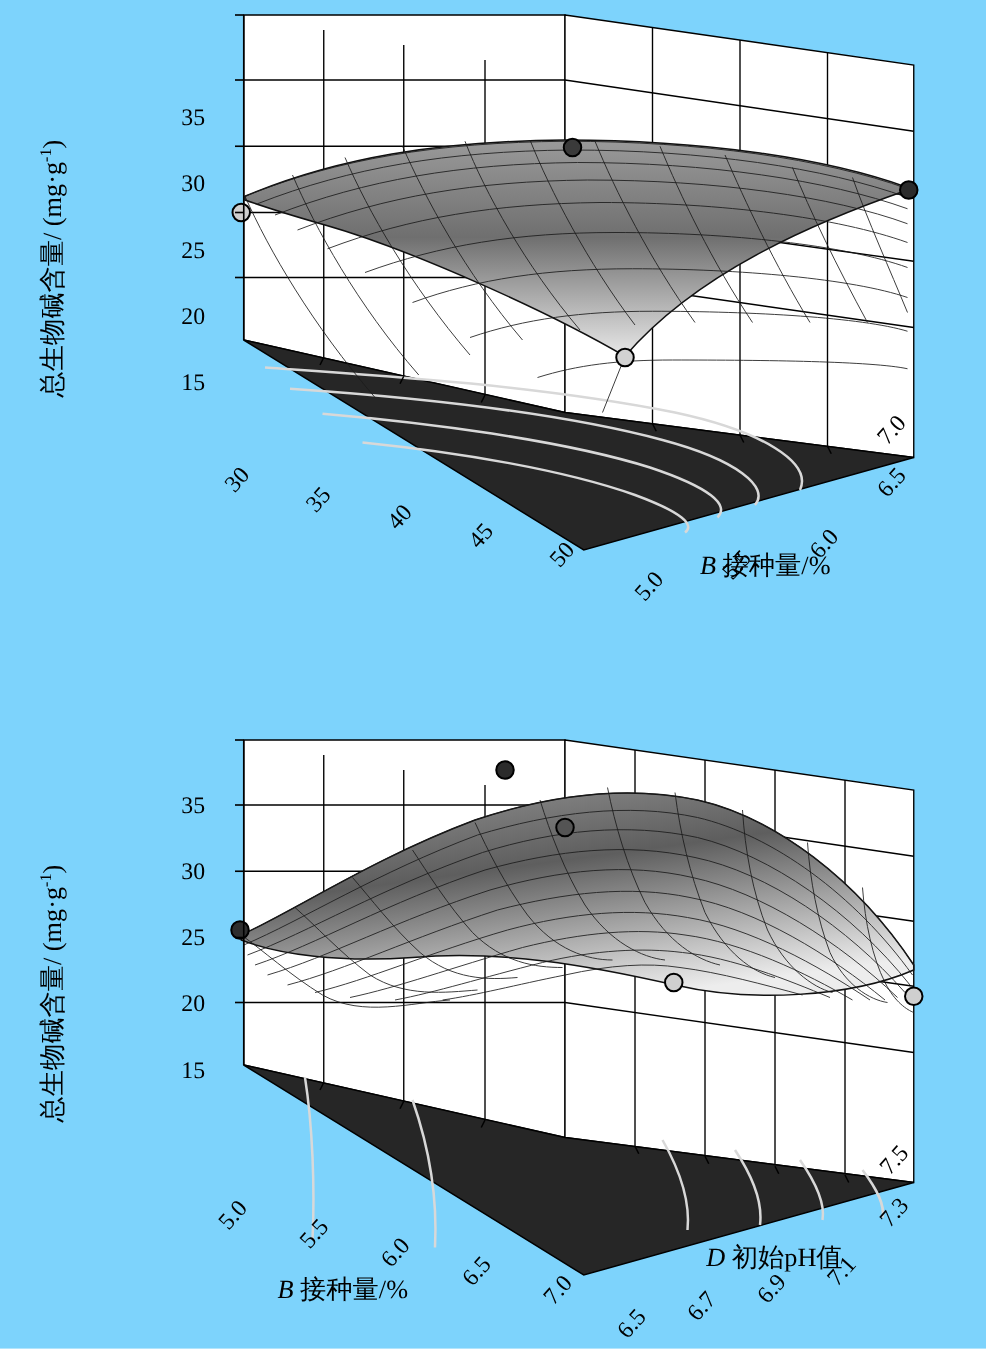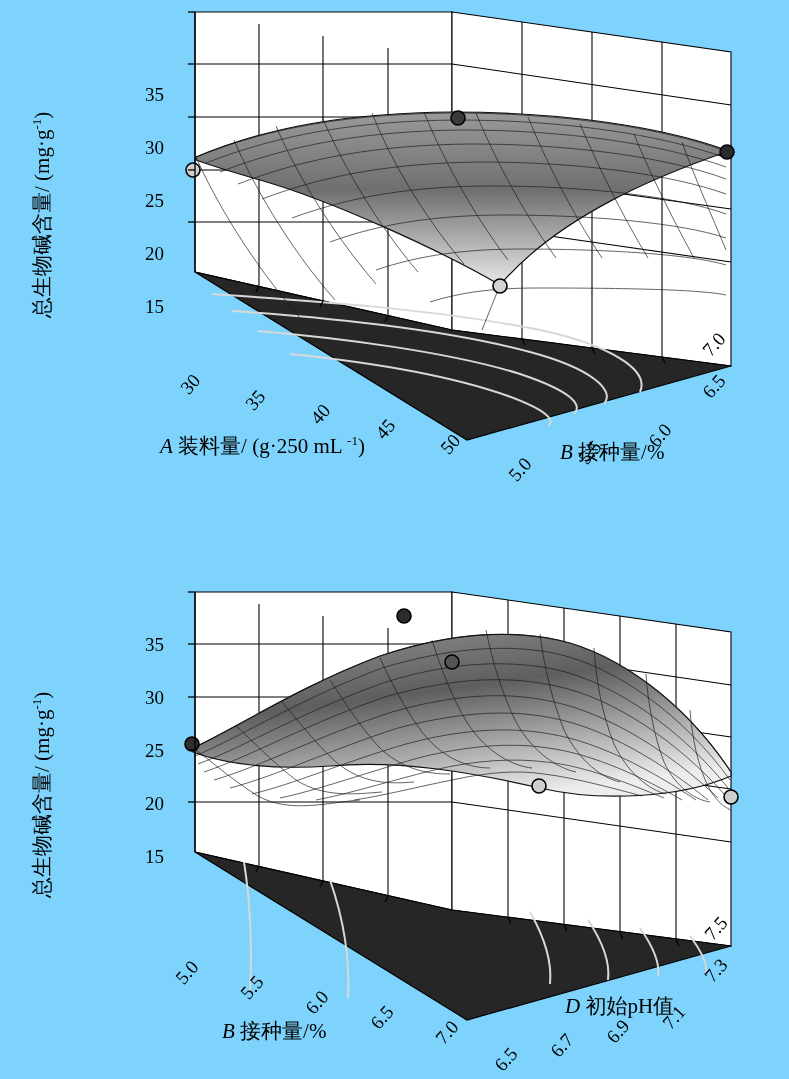--- a/index.html
+++ b/index.html
@@ -157,23 +157,20 @@
     <div class="tick-rot" style="left:306px;top:414px;">40</div>
     <div class="tick-rot" style="left:371px;top:429px;">45</div>
     <div class="tick-rot" style="left:436px;top:444px;">50</div>
 
     <div class="tick-rot-r" style="left:504px;top:471px;">5.0</div>
     <div class="tick-rot-r" style="left:574px;top:454px;">5.5</div>
     <div class="tick-rot-r" style="left:644px;top:437px;">6.0</div>
     <div class="tick-rot-r" style="left:698px;top:388px;">6.5</div>
     <div class="tick-rot-r" style="left:698px;top:346px;">7.0</div>
 
-    <div class="axlabel" style="left:160px;top:432px;">
-      <span class="it">A</span><span> 装料量/ (g·250 mL </span><span class="sup">-1</span><span>)</span>
-    </div>
 
     <div class="axlabel" style="left:560px;top:438px;">
       <span class="it">B</span><span> 接种量/%</span>
     </div>
   </div>
 
   <div class="panel" id="panel-bottom">
 
     <svg width="789" height="539">
       <defs>

